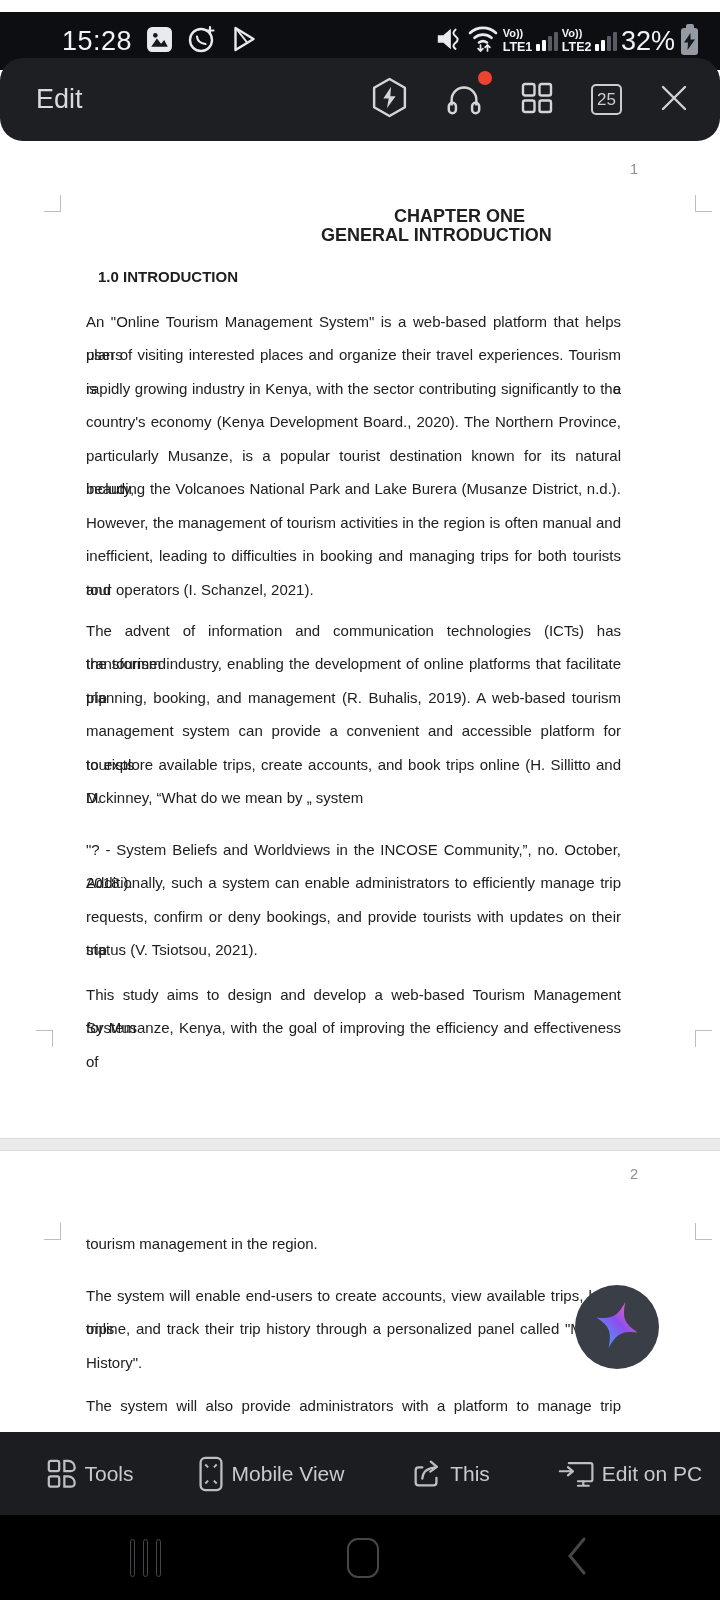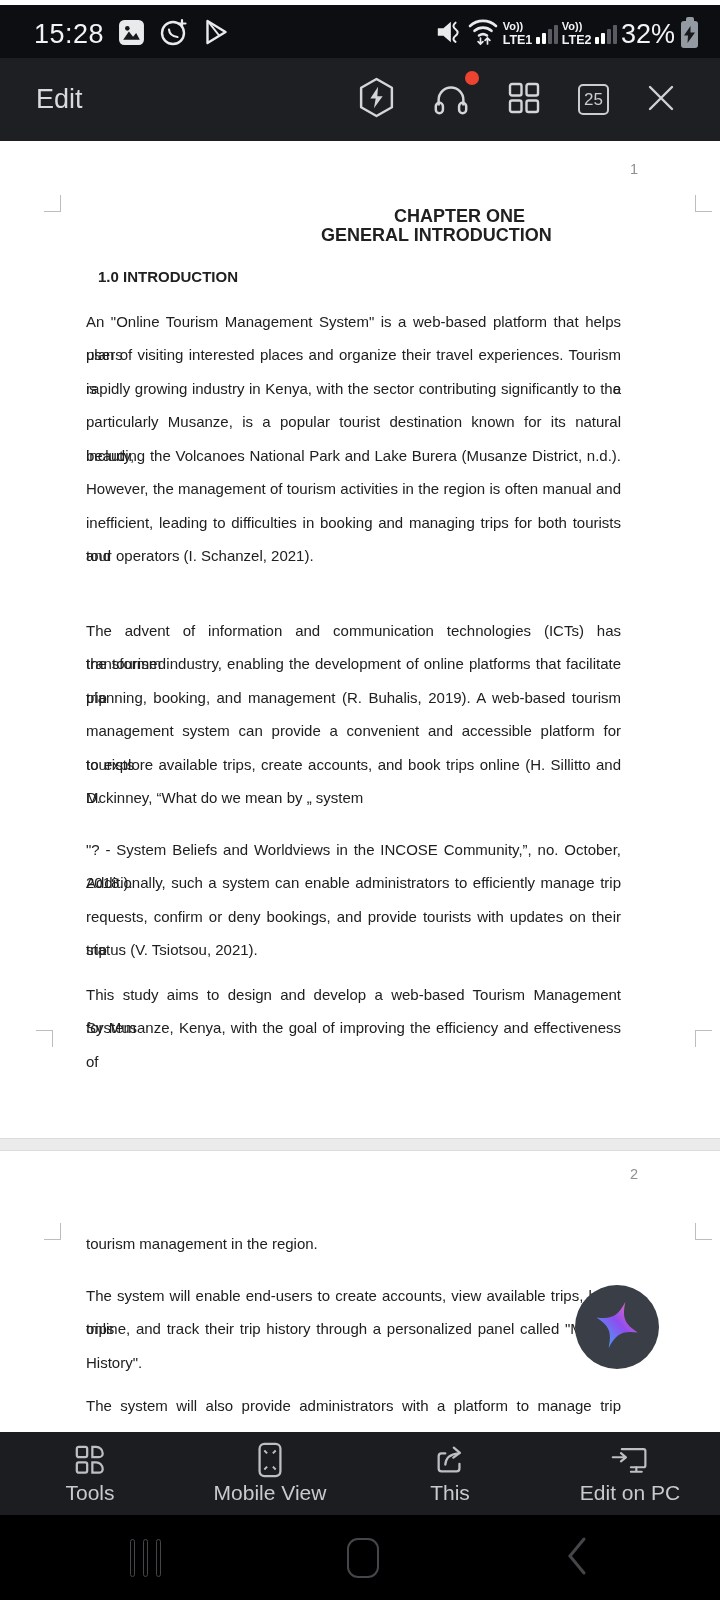--- a/index.html
+++ b/index.html
@@ -1,42 +1,42 @@
 <!DOCTYPE html>
 <html><head>
 <meta charset="utf-8">
 <style>
   html,body{margin:0;padding:0;background:#000;}
   *{box-sizing:border-box;}
   .phone{position:relative;width:720px;height:1600px;overflow:hidden;background:#fff;
          font-family:"Liberation Sans","DejaVu Sans",sans-serif;}
 
   
-  .status-bar{position:absolute;left:0;top:5px;width:720px;height:58px;background:#0c0e11;
-              display:flex;align-items:center;color:#f2f3f5;}
+  .status-bar{position:absolute;left:0;top:12px;width:720px;height:58px;background:#0c0e11;
+              display:flex;align-items:center;color:#f2f3f5;padding-left:28px;}
   .sb-left{display:flex;align-items:center;gap:14px;padding-left:34px;}
   .sb-time{font-size:27px;letter-spacing:.5px;}
   .sb-right{margin-left:auto;display:flex;align-items:center;gap:4px;padding-right:22px;}
   .net{display:flex;flex-direction:column;align-items:flex-start;line-height:1;}
   .net .vo{font-size:11px;font-weight:bold;}
   .net .lte{font-size:12.5px;font-weight:bold;margin-top:2px;}
   .bars{display:flex;align-items:flex-end;gap:2.5px;height:20px;}
   .bars i{display:block;width:3.5px;background:#fff;border-radius:1px;}
   .bars i.dim{background:#585c62;}
   .sb-batt-pct{font-size:27px;}
   .battery{position:relative;width:17px;height:27px;background:#949aa2;border-radius:3px;margin-left:2px;}
   .battery::before{content:"";position:absolute;top:-4px;left:4.5px;width:8px;height:4px;background:#949aa2;
                    border-radius:2px 2px 0 0;}
   .battery svg{position:absolute;left:2px;top:5px;}
 
   
   .app-bar{position:absolute;left:0;top:58px;width:720px;height:83px;background:#1d1f23;
-           display:flex;align-items:center;color:#d5d7db;}
+           display:flex;align-items:center;color:#d5d7db;border-radius:23px;}
   .ab-title{font-size:27px;color:#d9dadc;padding-left:36px;}
-  .ab-icons{margin-left:auto;display:flex;align-items:center;gap:37px;padding-right:44px;}
+  .ab-icons{margin-left:auto;display:flex;align-items:center;gap:37px;padding-right:31px;}
   .ab-btn{position:relative;display:flex;align-items:center;justify-content:center;}
   .red-dot{position:absolute;top:-8px;right:-9px;width:14px;height:14px;border-radius:50%;background:#ee4330;}
   .page-count-box{width:31px;height:31px;border:2.5px solid #caccd0;border-radius:5px;
                   display:flex;align-items:center;justify-content:center;font-size:17px;color:#caccd0;}
 
   
   .doc{position:absolute;left:0;top:141px;width:720px;height:1291px;background:#fff;overflow:hidden;
        color:#202020;}
   .page{position:absolute;left:0;width:720px;}
   .page1{top:0;height:997px;}
@@ -62,21 +62,21 @@
   .pg1-p0{top:164px;} .pg1-p1{top:473px;} .pg1-p2{top:692px;} .pg1-p3{top:837px;}
   .pg2-p0{top:76px;} .pg2-p1{top:128px;} .pg2-p2{top:238px;}
 
   
   .fab{position:absolute;left:575px;top:1285px;width:84px;height:84px;border-radius:50%;
        background:#3a3e47;display:flex;align-items:center;justify-content:center;z-index:5;}
 
   
   .bottom-bar{position:absolute;left:0;top:1432px;width:720px;height:83px;background:#1c1d21;
               display:flex;z-index:6;}
-  .bb-item{flex:1;display:flex;flex-direction:column;align-items:center;justify-content:center;gap:6px;
+  .bb-item{flex:1;display:flex;flex-direction:row;align-items:center;justify-content:center;gap:6px;
            color:#c8cacd;}
   .bb-item .ico{height:32px;display:flex;align-items:center;justify-content:center;color:#bcbfc3;}
   .bb-label{font-size:21px;line-height:21px;}
 
   
   .nav-bar{position:absolute;left:0;top:1515px;width:720px;height:85px;background:#000;
            display:flex;align-items:center;justify-content:space-between;padding:0 130px;z-index:6;}
   .nav-btn{display:flex;align-items:center;justify-content:center;color:#44464a;}
   .recents{display:flex;gap:8px;}
   .recents i{display:block;width:5px;height:38px;border:1.5px solid #44464a;border-radius:3px;}
@@ -210,20 +210,21 @@
       <div class="heading">
           <div class="line">CHAPTER ONE</div>
           <div class="line">GENERAL INTRODUCTION</div>
         </div>
       <div class="section-heading">1.0 INTRODUCTION</div>
 
       <div class="para pg1-p0">
           <div class="line j">An "Online Tourism Management System" is a web-based platform that helps users</div>
           <div class="line j">plan of visiting interested places and organize their travel experiences. Tourism is a</div>
           <div class="line j">rapidly growing industry in Kenya, with the sector contributing significantly to the</div>
+          <div class="line j">country's economy (Kenya Development Board., 2020). The Northern Province,</div>
           <div class="line j">particularly Musanze, is a popular tourist destination known for its natural beauty,</div>
           <div class="line j">including the Volcanoes National Park and Lake Burera (Musanze District, n.d.).</div>
           <div class="line j">However, the management of tourism activities in the region is often manual and</div>
           <div class="line j">inefficient, leading to difficulties in booking and managing trips for both tourists and</div>
           <div class="line">tour operators (I. Schanzel, 2021).</div>
         </div>
       <div class="para pg1-p1">
           <div class="line j">The advent of information and communication technologies (ICTs) has transformed</div>
           <div class="line j">the tourism industry, enabling the development of online platforms that facilitate trip</div>
           <div class="line j">planning, booking, and management (R. Buhalis, 2019). A web-based tourism</div>

